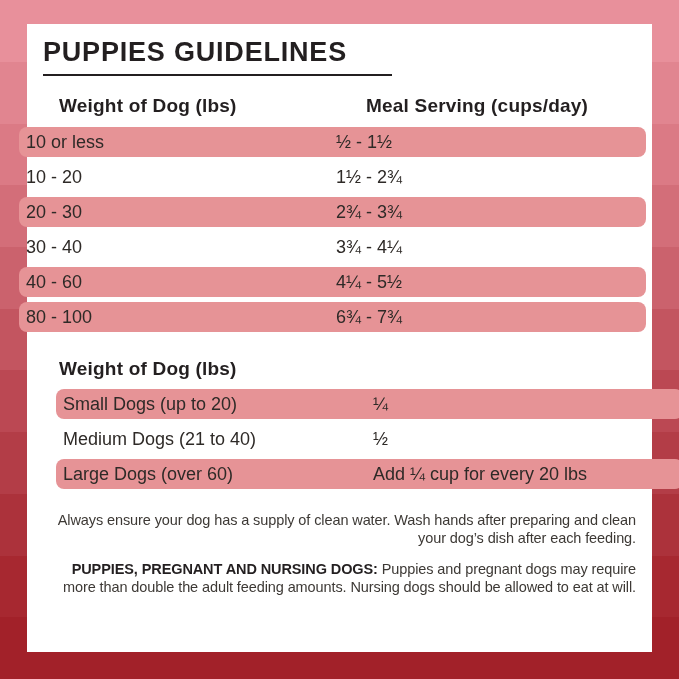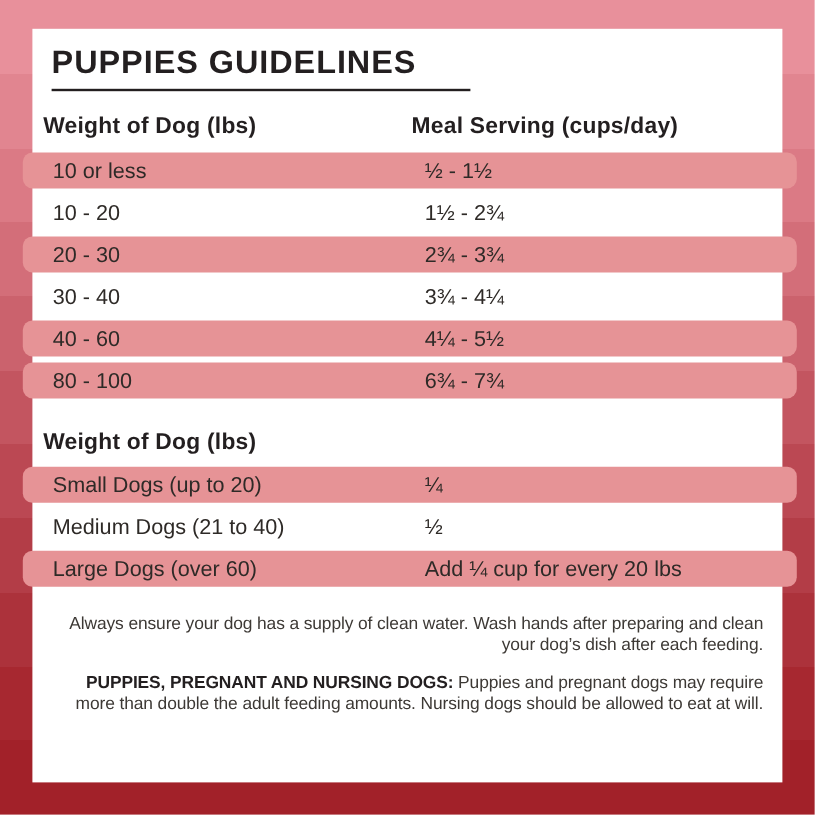--- a/index.html
+++ b/index.html
@@ -39,41 +39,41 @@
     line-height: 32px;
   }
   .title-rule {
     margin: 6px 0 0 16px;
     width: 349px; height: 2px;
     background: #231f20;
   }
   .thead {
     display: grid;
     grid-template-columns: 307px 1fr;
-    padding-left: 9px;
+    padding-left: 32px;
     margin-top: 17px;
     align-items: center;
     line-height: 26px;
   }
   .thead.second { margin-top: 24px; }
   .th {
     font-size: 19px;
     font-weight: bold;
     color: #231f20;
     letter-spacing: 0.2px;
   }
   .rows { margin-top: 8px; }
-  .rows.second { margin-top: 7px; }
+  .rows.second { margin-top: 7px; margin-left: 37px; }
   .row {
     display: grid;
     grid-template-columns: 310px 1fr;
     align-items: center;
     height: 30px;
     margin-bottom: 5px;
-    padding-left: 25px;
+    padding-left: 7px;
     margin-left: -8px;
     width: 620px; 
     font-size: 18px;
     color: #2e2a27;
   }
   .row.pink {
     background: #e69396;
     border-radius: 8px;
   }
   .cell { white-space: nowrap; }

